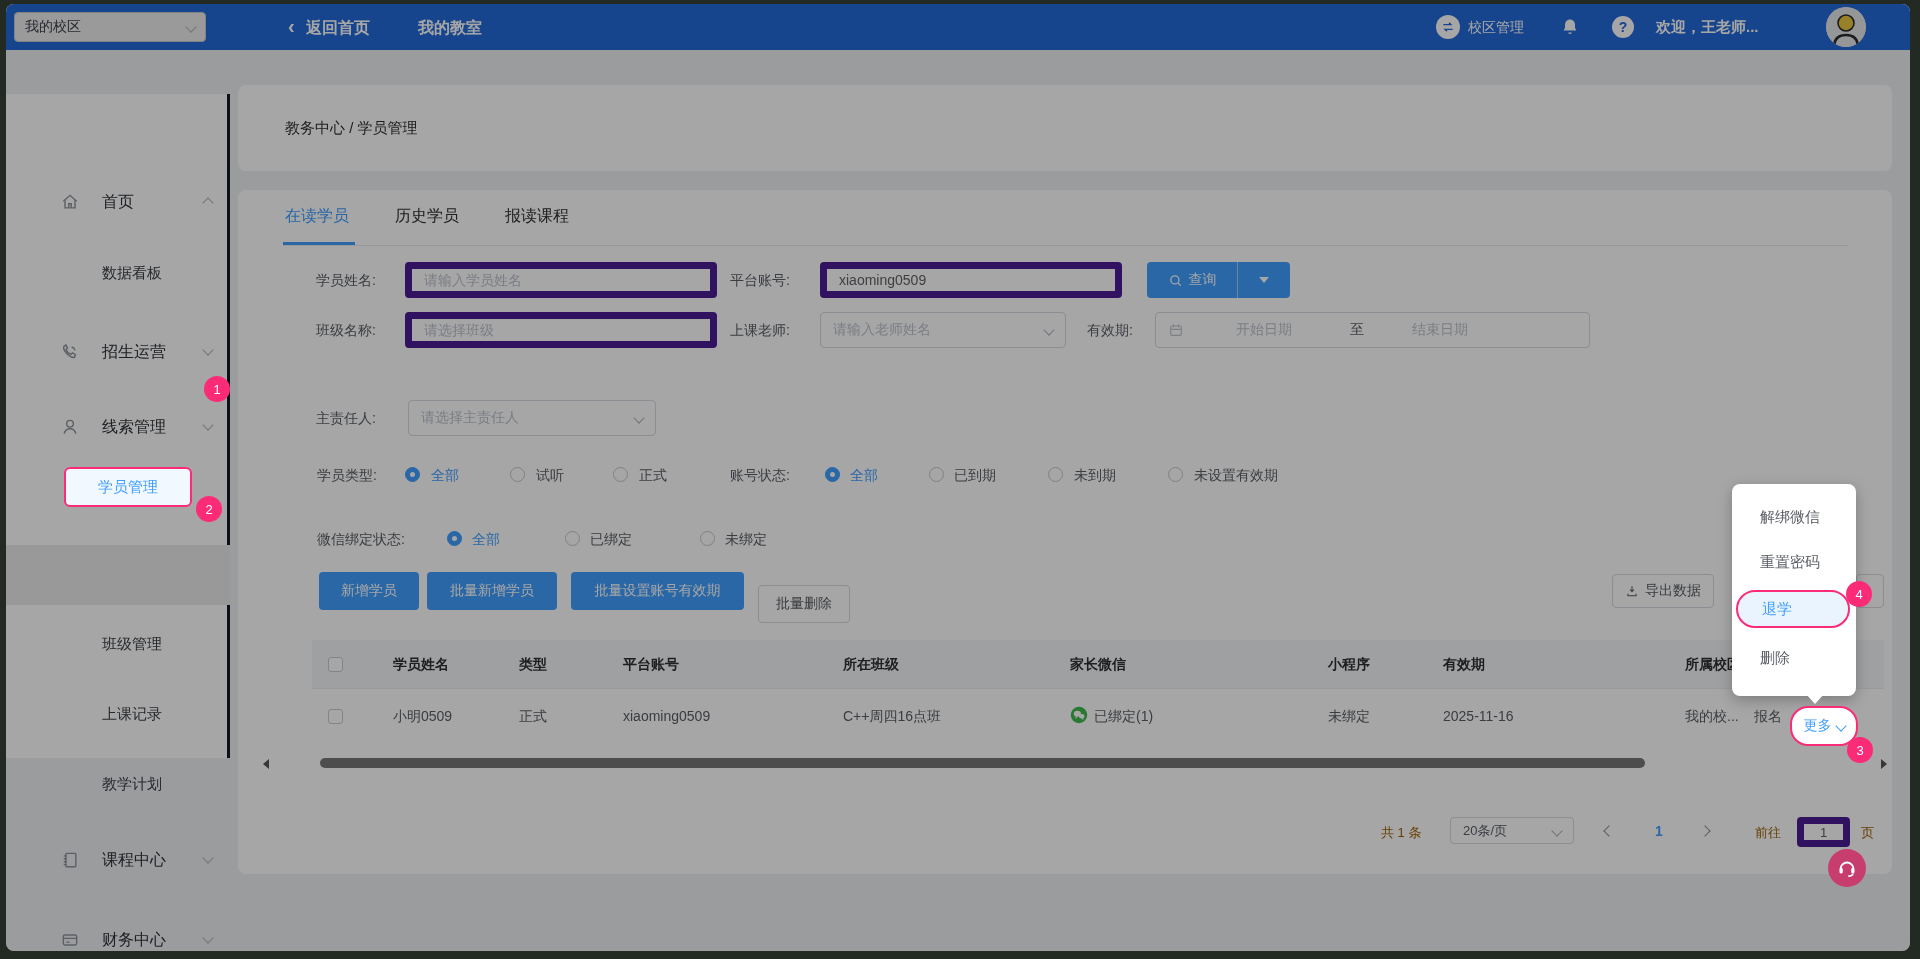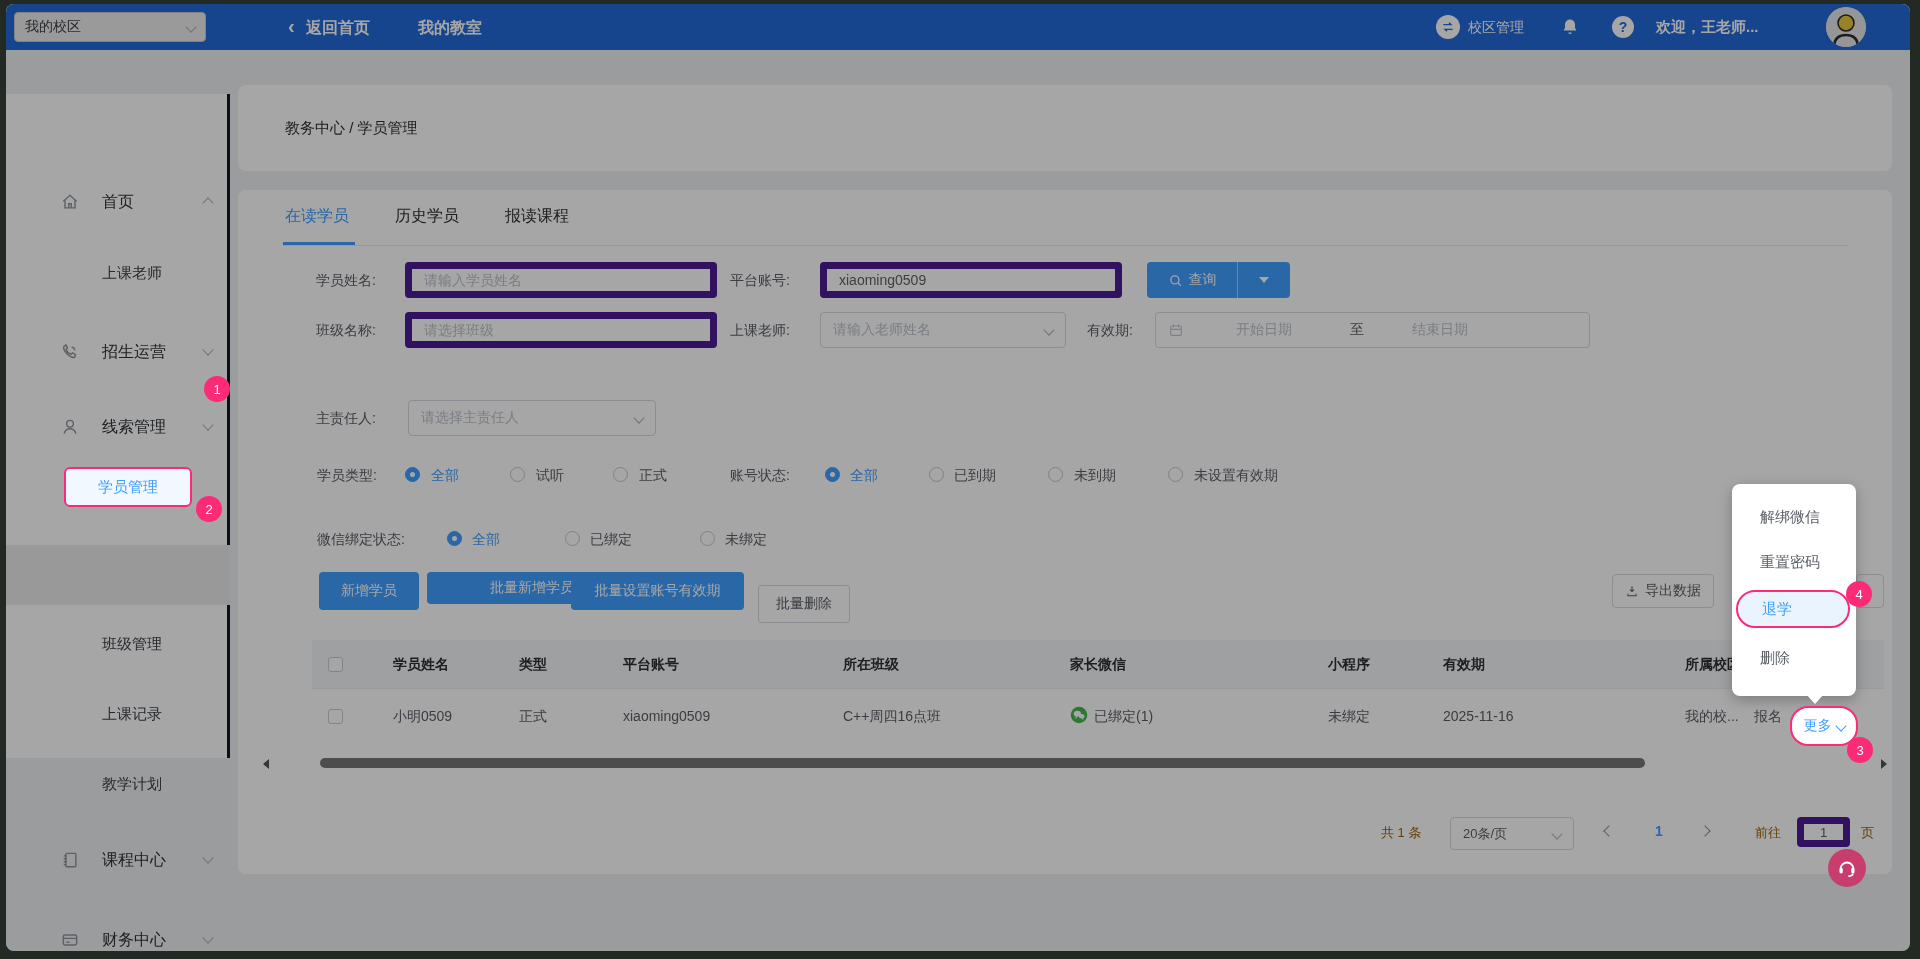--- a/index.html
+++ b/index.html
@@ -99,21 +99,21 @@
     <span class="side-ico" style="top:98px;">
       <svg width="20" height="20" viewBox="0 0 24 24" fill="none" stroke="#8e949c" stroke-width="1.7">
             <path d="M4 11 12 4l8 7"></path>
             <path d="M6 10v9h12v-9"></path>
             <path d="M10.5 19v-5h3v5"></path>
           </svg>
     </span>
     <span class="side-label" style="top:98px;">首页</span>
     <span class="side-chev chev up" style="top:105px;"></span>
 
-    <span class="side-sub" style="top:170px;">上课老师</span>
+    <span class="side-sub" style="top:170px;">数据看板</span>
 
     <span class="side-ico" style="top:248px;">
       <svg width="20" height="20" viewBox="0 0 24 24" fill="none" stroke="#8e949c" stroke-width="1.7">
             <path d="M7 3.5 9 7l-1.8 1.8c.9 2.8 3.2 5.1 6 6L15 13l3.5 2-1 3.5c-5.5 1-14-7.5-13-13z"></path>
             <path d="M14 6c1.8.4 3.6 2.2 4 4"></path>
           </svg>
     </span>
     <span class="side-label" style="top:248px;">招生运营</span>
     <span class="side-chev chev down" style="top:252px;"></span>
 
@@ -223,21 +223,21 @@
 
     <span class="lbl" style="left:79px;top:341px;">微信绑定状态:</span>
     <span class="rd sel" style="left:209px;top:341px;"></span>
     <span class="opt on" style="left:234px;top:341px;">全部</span>
     <span class="rd" style="left:327px;top:341px;"></span>
     <span class="opt" style="left:352px;top:341px;">已绑定</span>
     <span class="rd" style="left:462px;top:341px;"></span>
     <span class="opt" style="left:487px;top:341px;">未绑定</span>
 
     <div class="btn-p" style="left:81px;top:382px;width:100px;height:38px;font-family:Liberation Serif, serif;">新增学员</div>
-    <div class="btn-p" style="left:189px;top:382px;width:130px;height:32px;padding-left:40px;">批量新增学员</div>
+    <div class="btn-p" style="left:189px;top:382px;width:130px;height:38px;">批量新增学员</div>
     <div class="btn-p" style="left:333px;top:382px;width:173px;height:38px;">批量设置账号有效期</div>
     <div class="btn-w" style="left:520px;top:382px;width:92px;height:38px;margin-top:13px;">批量删除</div>
 
     <div class="btn-w" style="left:1374px;top:384px;width:102px;height:34px;">
       <svg width="14" height="14" viewBox="0 0 24 24" fill="none" stroke="#5a5e66" stroke-width="1.8" style="margin-right:6px;">
             <path d="M12 4v9M8.5 9.5 12 13l3.5-3.5"></path>
             <path d="M5 16.5V20h14v-3.5"></path>
           </svg>
       <span>导出数据</span>
     </div>
@@ -274,21 +274,21 @@
       <span class="td link" style="left:1205px;top:518px;">2025-11-16</span>
       <span class="td" style="left:1447px;top:518px;">我的校...</span>
       <span class="td link" style="left:1516px;top:518px;">报名</span>
     </div>
 
     <span class="abs" style="left:25px;top:569px;width:0;height:0;border-top:5px solid transparent;border-bottom:5px solid transparent;border-right:6px solid #555;"></span>
     <div class="abs" style="left:82px;top:568px;width:1325px;height:10px;border-radius:5px;background:#777;"></div>
     <span class="abs" style="left:1643px;top:569px;width:0;height:0;border-top:5px solid transparent;border-bottom:5px solid transparent;border-left:6px solid #555;"></span>
 
     <span class="pagetxt" style="left:1143px;top:634px;">共 1 条</span>
-    <div class="fsel" style="left:1212px;top:627px;width:124px;height:33px;">
+    <div class="fsel" style="left:1212px;top:627px;width:124px;height:27px;">
       <span style="font-size:13px;color:#5a5e66;">20条/页</span>
       <span class="chev down"></span>
     </div>
     <span class="abs chev grey2" style="left:1367px;top:637px;transform:rotate(135deg);"></span>
     <span class="pagetxt" style="left:1417px;top:633px;color:#409EFF;font-weight:bold;font-size:14px;">1</span>
     <span class="abs chev grey2" style="left:1463px;top:637px;transform:rotate(-45deg);"></span>
     <span class="pagetxt" style="left:1517px;top:634px;">前往</span>
     <input class="inp" style="left: 1559px; top: 627px; width: 53px; height: 30px; text-align: center; font-size: 13px; padding: 0px;" value="1">
     <span class="pagetxt" style="left:1623px;top:634px;">页</span>
   </div>

